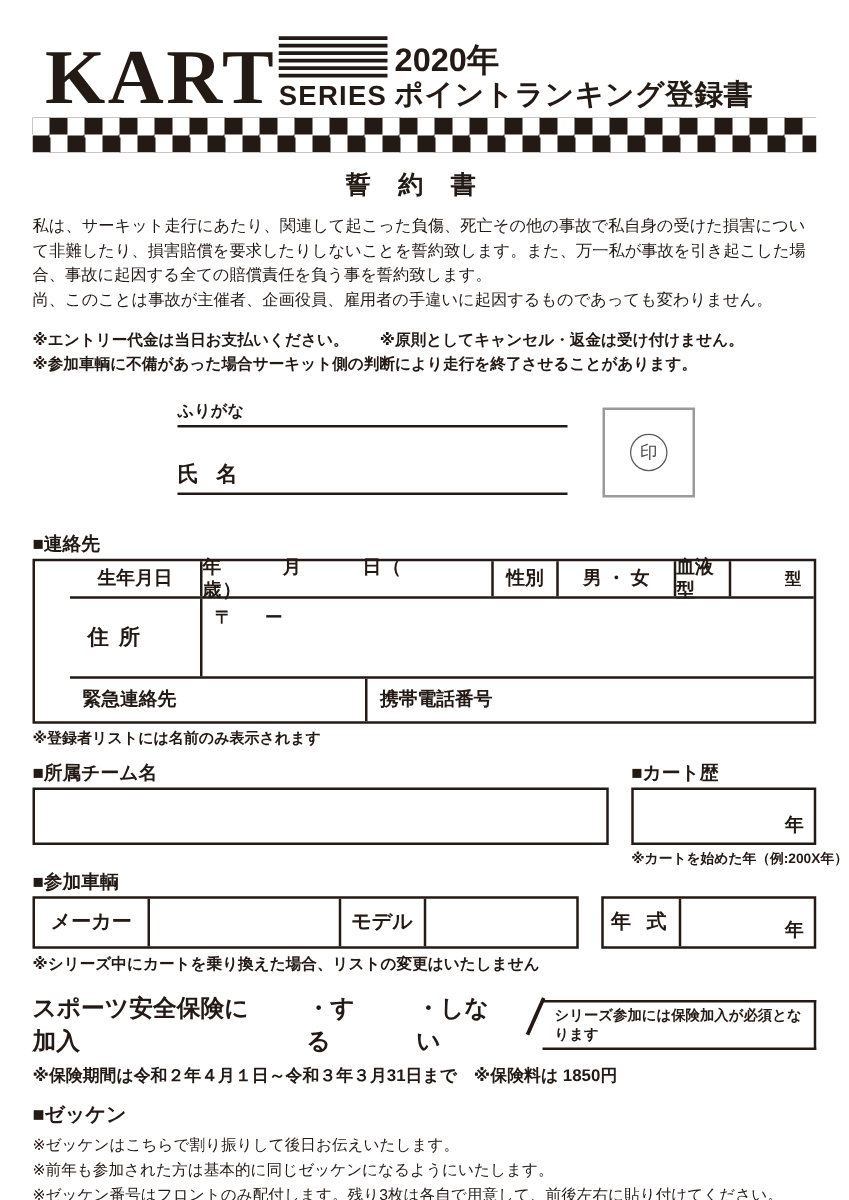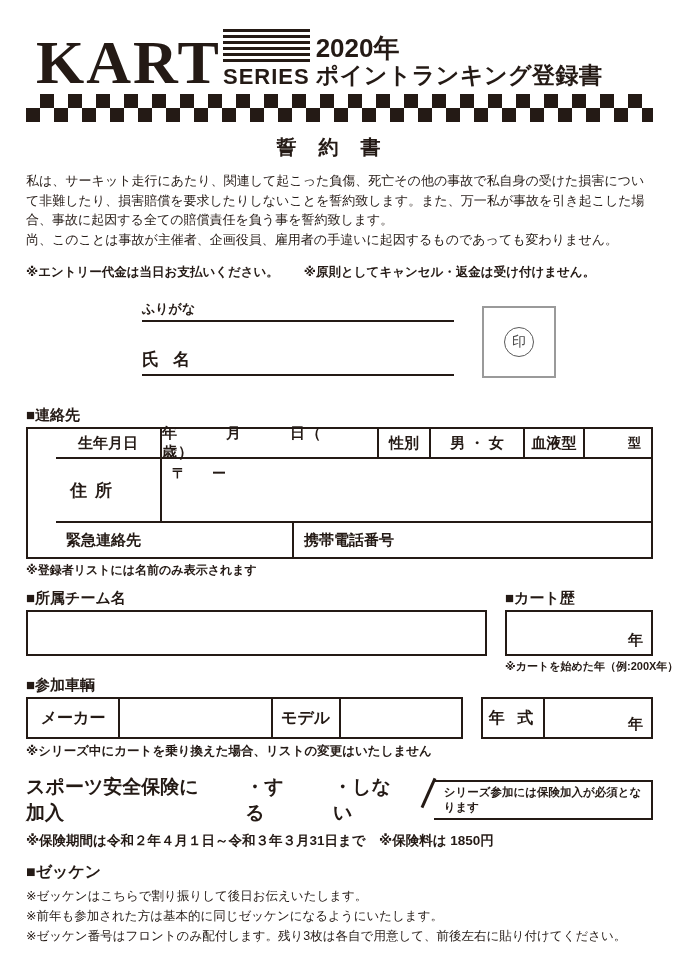--- a/index.html
+++ b/index.html
@@ -52,21 +52,21 @@
   .cell { border-right:2px solid #241a15; display:flex; align-items:center; }
   .cell:last-child { border-right:none; }
   .lab { justify-content:center; font-weight:bold; }
   .r1 { height:30px; font-size:15px; }
   .r2 { height:64px; }
   .r3 { height:34px; font-size:15px; }
   .w-birth { width:106px; }
   .w-date { flex:1; justify-content:center; font-size:15px; font-weight:bold; letter-spacing:1px; }
   .w-sex { width:52px; }
   .w-mw { width:94px; justify-content:center; font-weight:bold; }
-  .w-blood { width:60px; }
+  .w-blood { width:44px; }
   .w-type { width:66px; justify-content:flex-end; padding-right:10px; font-size:13px; font-weight:bold; }
   .w-addr-lab { width:106px; font-size:17px; letter-spacing:8px; padding-left:14px; font-weight:bold; }
   .w-addr { flex:1; align-items:flex-start; padding:6px 10px; font-size:14px; font-weight:bold; letter-spacing:6px; }
   .w-emg { width:40%; padding-left:10px; font-weight:bold; }
   .w-mob { flex:1; padding-left:10px; font-weight:bold; }
   .tbl-note { font-size:12px; font-weight:bold; margin:3px 0 10px 0; }
 
   
   .two-col { display:flex; gap:18px; }
   .team-col { flex:1; }
@@ -128,20 +128,21 @@
 
   <div class="checker"></div>
 
   <div class="pledge-title" style="letter-spacing:22px;">誓約書</div>
   <div class="pledge-body">
     <p>私は、サーキット走行にあたり、関連して起こった負傷、死亡その他の事故で私自身の受けた損害について非難したり、損害賠償を要求したりしないことを誓約致します。また、万一私が事故を引き起こした場合、事故に起因する全ての賠償責任を負う事を誓約致します。</p>
     <p>尚、このことは事故が主催者、企画役員、雇用者の手違いに起因するものであっても変わりません。</p>
   </div>
   <div class="pre-notes">
     <div>※エントリー代金は当日お支払いください。　　※原則としてキャンセル・返金は受け付けません。</div>
+    <div>※参加車輌に不備があった場合サーキット側の判断により走行を終了させることがあります。</div>
   </div>
 
   <div class="name-area">
     <div class="field-1">
       <div class="furigana-label">ふりがな</div>
       <div class="line-field"></div>
     </div>
     <div class="field-2">
       <div class="name-label">氏名</div>
       <div class="line-field"></div>

